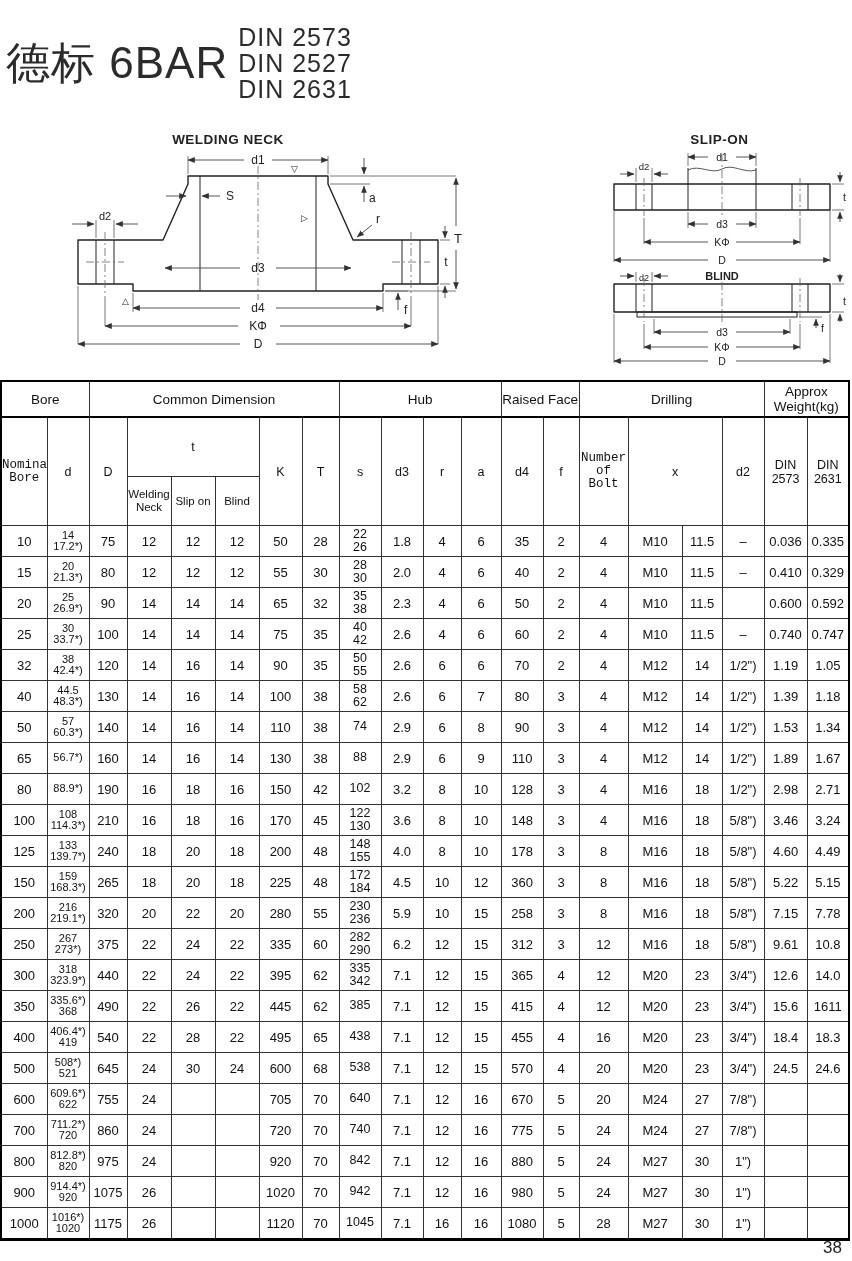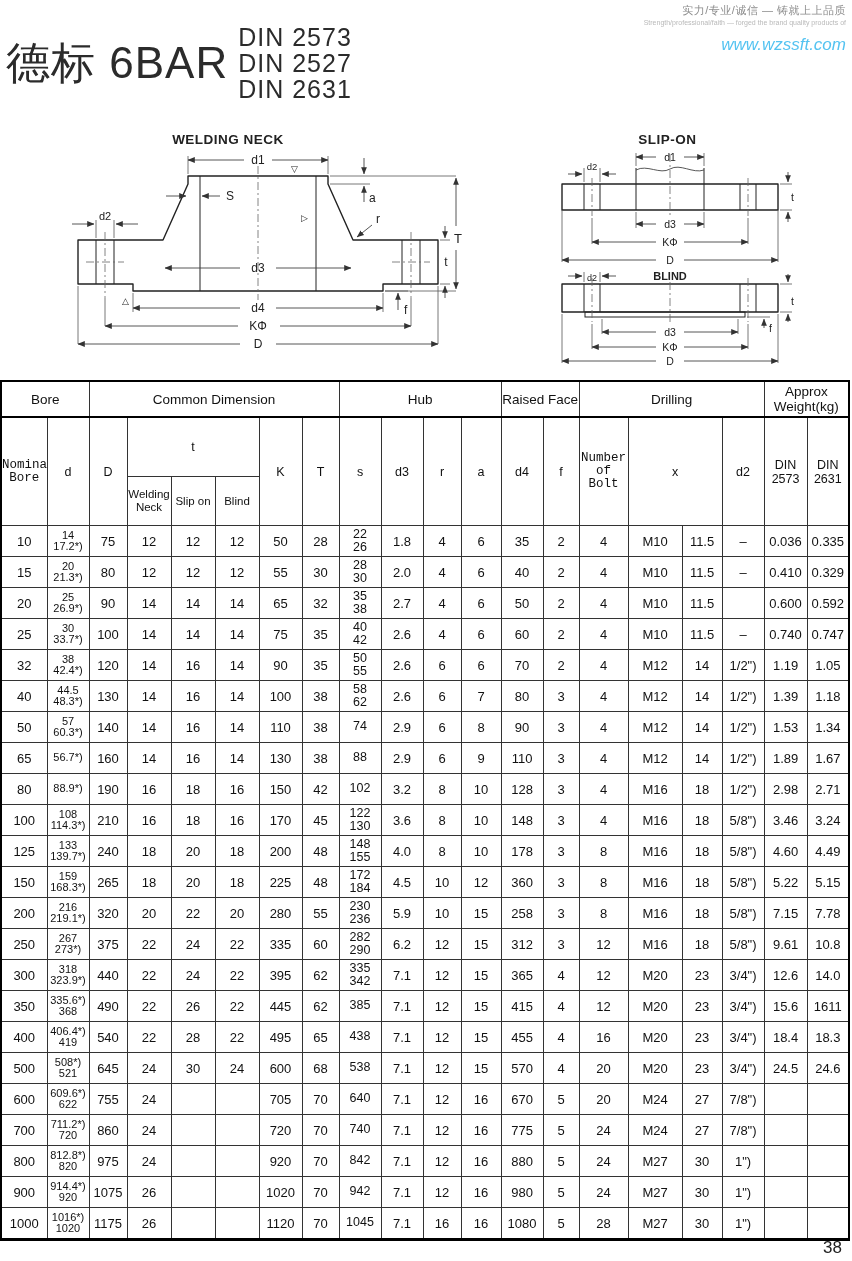--- a/index.html
+++ b/index.html
@@ -12,21 +12,21 @@
   .brand .en{font-size:7px;color:#b9b9b9;margin-top:1px;}
   .brand .site{font-size:17px;color:#54c3f1;font-style:italic;margin-top:9px;}
 
   .titleblock{position:absolute;left:6px;top:24px;display:flex;align-items:center;gap:10px;}
   .title-cn{font-size:44px;color:#2b2b2b;letter-spacing:1px;white-space:nowrap;}
   .standards div{font-size:25px;line-height:26px;color:#2b2b2b;letter-spacing:1px;}
 
   
   .diag{position:absolute;}
   .wn{left:58px;top:132px;width:410px;}
-  .so{left:540px;top:132px;width:255px;}
+  .so{left:592px;top:132px;width:255px;}
   .dtitle{height:16px;text-align:center;font-size:13.5px;font-weight:bold;color:#222;letter-spacing:.5px;}
   .wn .dtitle{padding-right:70px;}
   svg{display:block;}
   .ol{stroke:#222;stroke-width:1.4;fill:none;stroke-linejoin:round;}
   .ol2{stroke:#222;stroke-width:1;fill:none;}
   .dim{stroke:#444;stroke-width:.9;fill:none;}
   .ext{stroke:#555;stroke-width:.8;fill:none;}
   .cl{stroke:#666;stroke-width:.8;fill:none;stroke-dasharray:8 3 2 3;}
   svg text{font-family:"Liberation Sans",sans-serif;fill:#222;}
 
@@ -44,25 +44,20 @@
   td.two-line{font-size:11px;line-height:11.5px;}
   td.c-s.two-line{font-size:12.5px;line-height:13.5px;}
 
   .pagenum{position:absolute;right:10px;bottom:3px;font-size:17px;color:#222;}
 </style>
 </head>
 <body>
 
 <div class="page">
 
-  <div class="brand">
-    <div class="cn">实力/专业/诚信 — 铸就上上品质</div>
-    <div class="en">Strength/professional/faith — forged the brand quality products of</div>
-    <div class="site">www.wzssft.com</div>
-  </div>
 
   <div class="titleblock">
     <div class="title-cn">德标 6BAR</div>
     <div class="standards">
       <div>DIN 2573</div>
       <div>DIN 2527</div>
       <div>DIN 2631</div>
     </div>
   </div>
 
@@ -367,21 +362,21 @@
           <tr>
             <td class="c-nominal">20</td>
             <td class="c-d two-line">25<br>26.9*)</td>
             <td class="c-big_d">90</td>
             <td class="c-t_welding">14</td>
             <td class="c-t_slip">14</td>
             <td class="c-t_blind">14</td>
             <td class="c-k">65</td>
             <td class="c-big_t">32</td>
             <td class="c-s two-line">35<br>38</td>
-            <td class="c-d3">2.7</td>
+            <td class="c-d3">2.3</td>
             <td class="c-r">4</td>
             <td class="c-a">6</td>
             <td class="c-d4">50</td>
             <td class="c-f">2</td>
             <td class="c-bolts">4</td>
             <td class="c-x_thread">M10</td>
             <td class="c-x_size">11.5</td>
             <td class="c-d2"></td>
             <td class="c-w2573">0.600</td>
             <td class="c-w2631">0.592</td>

